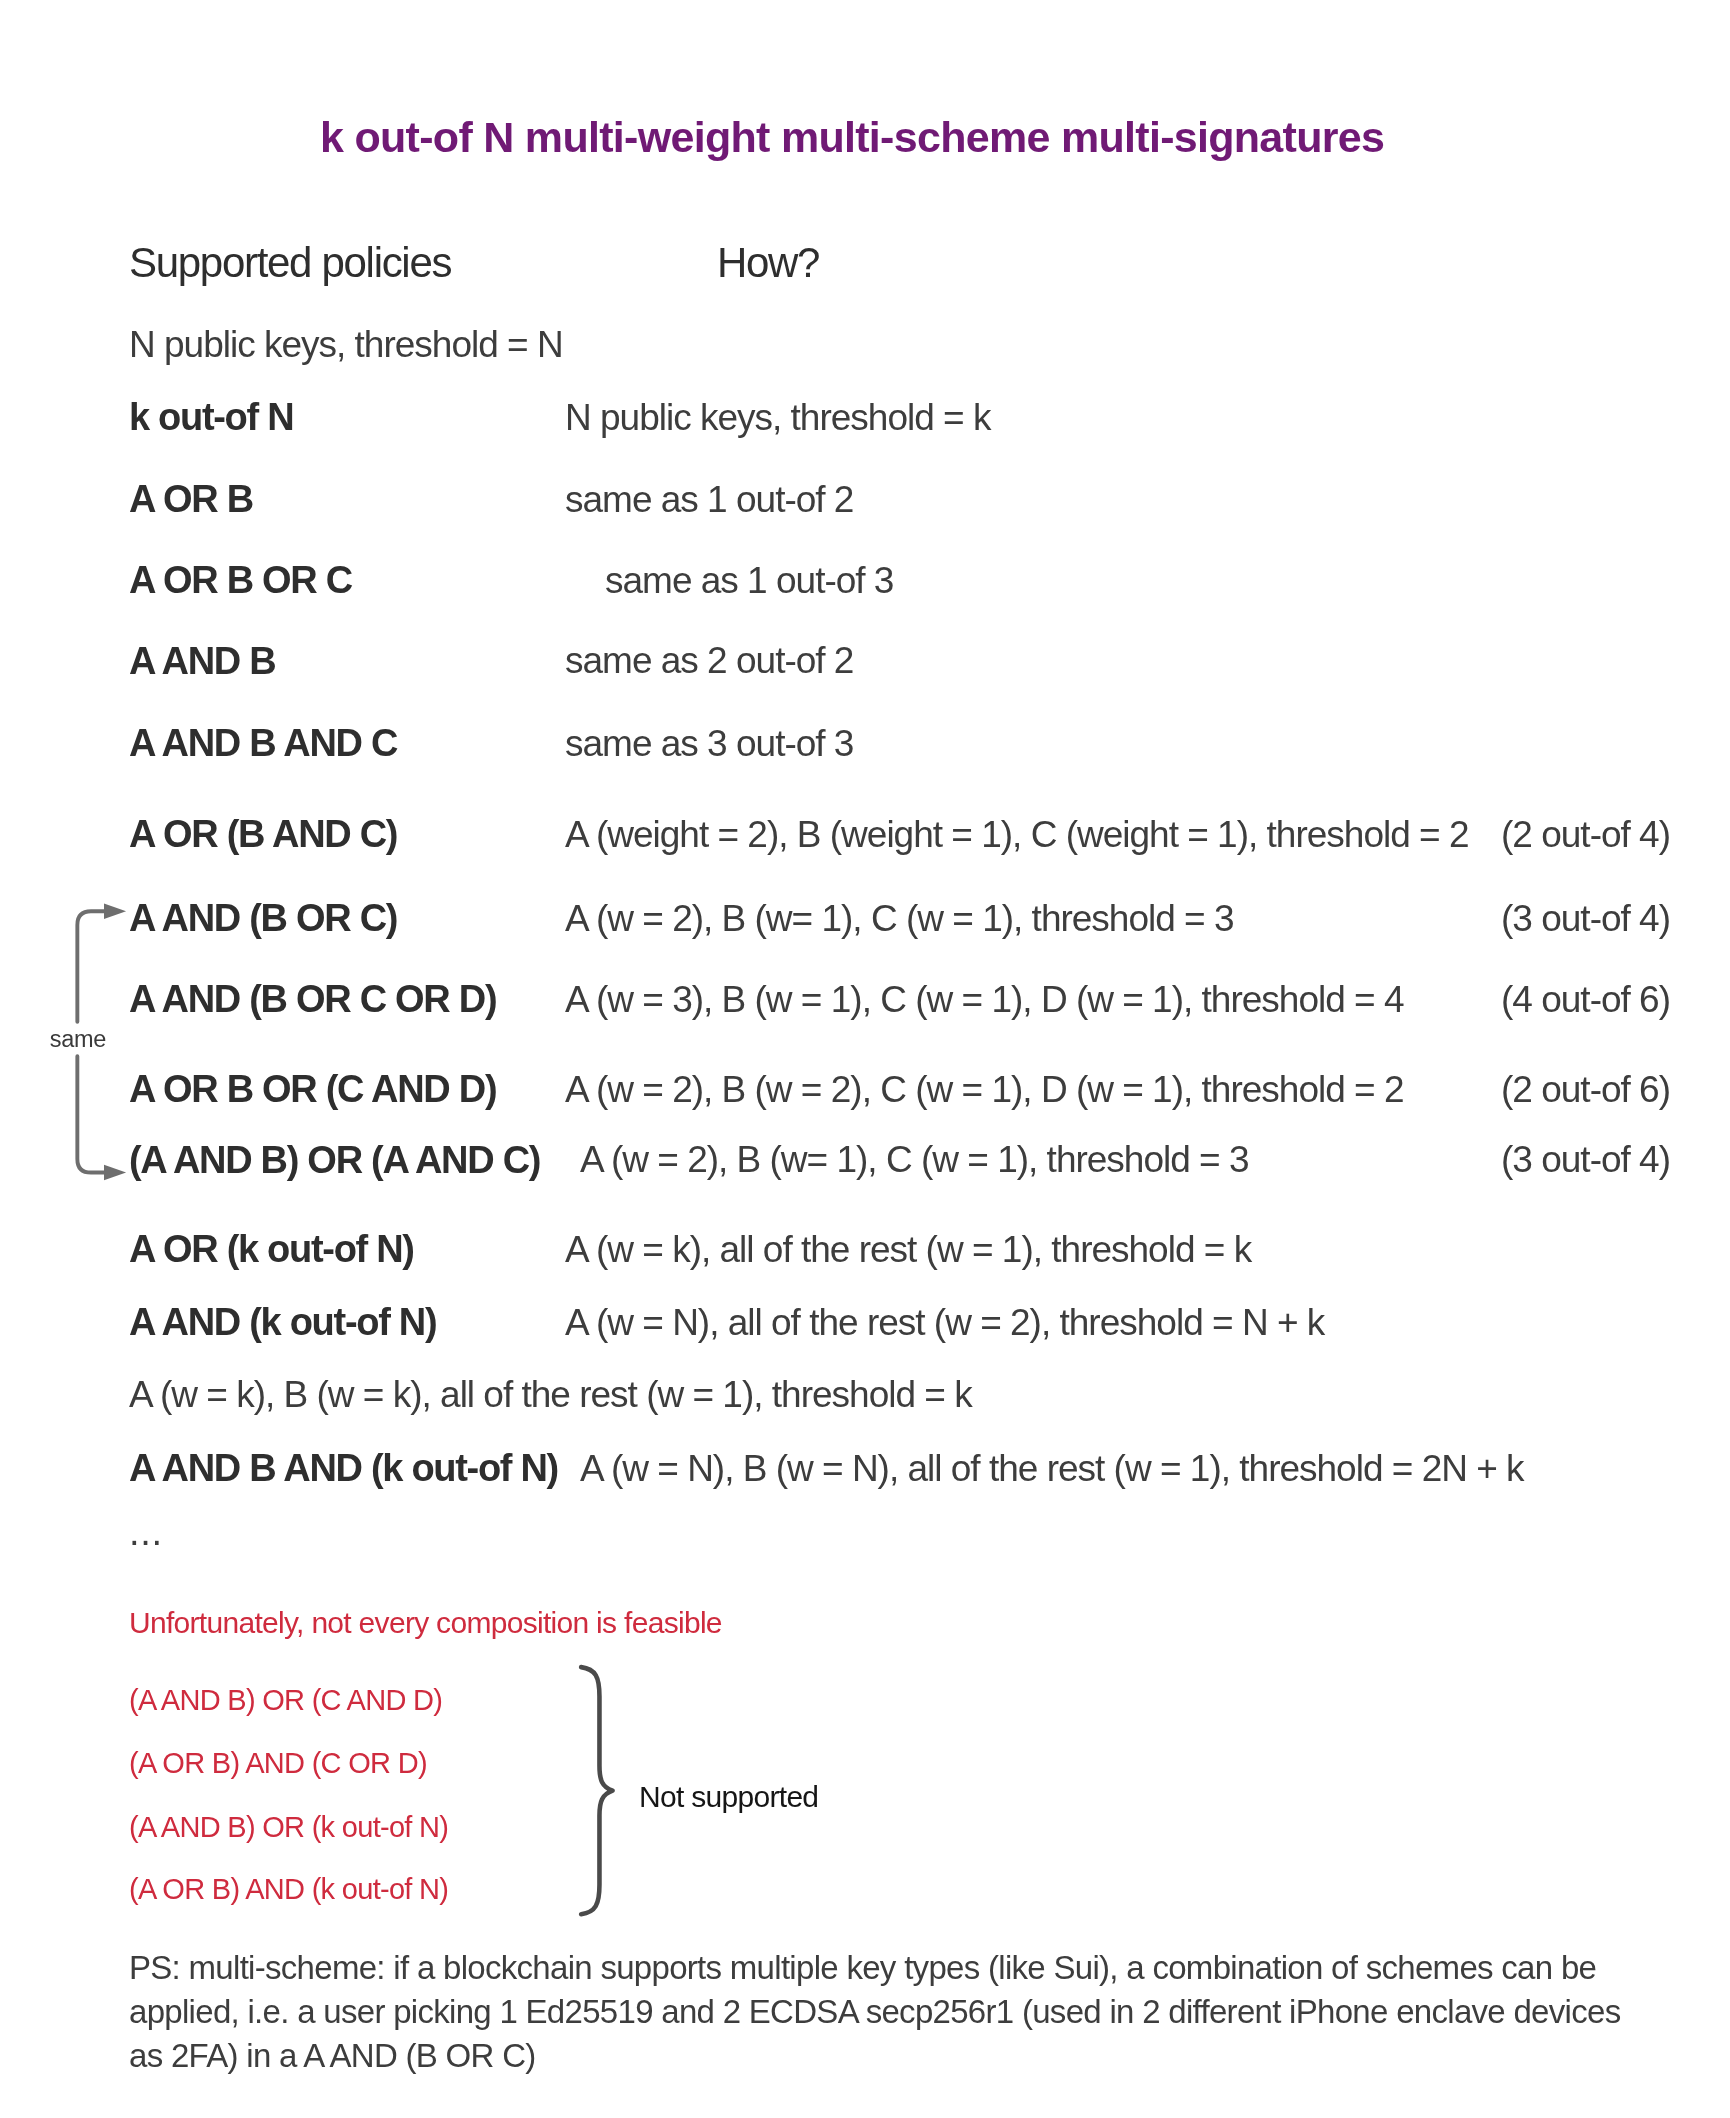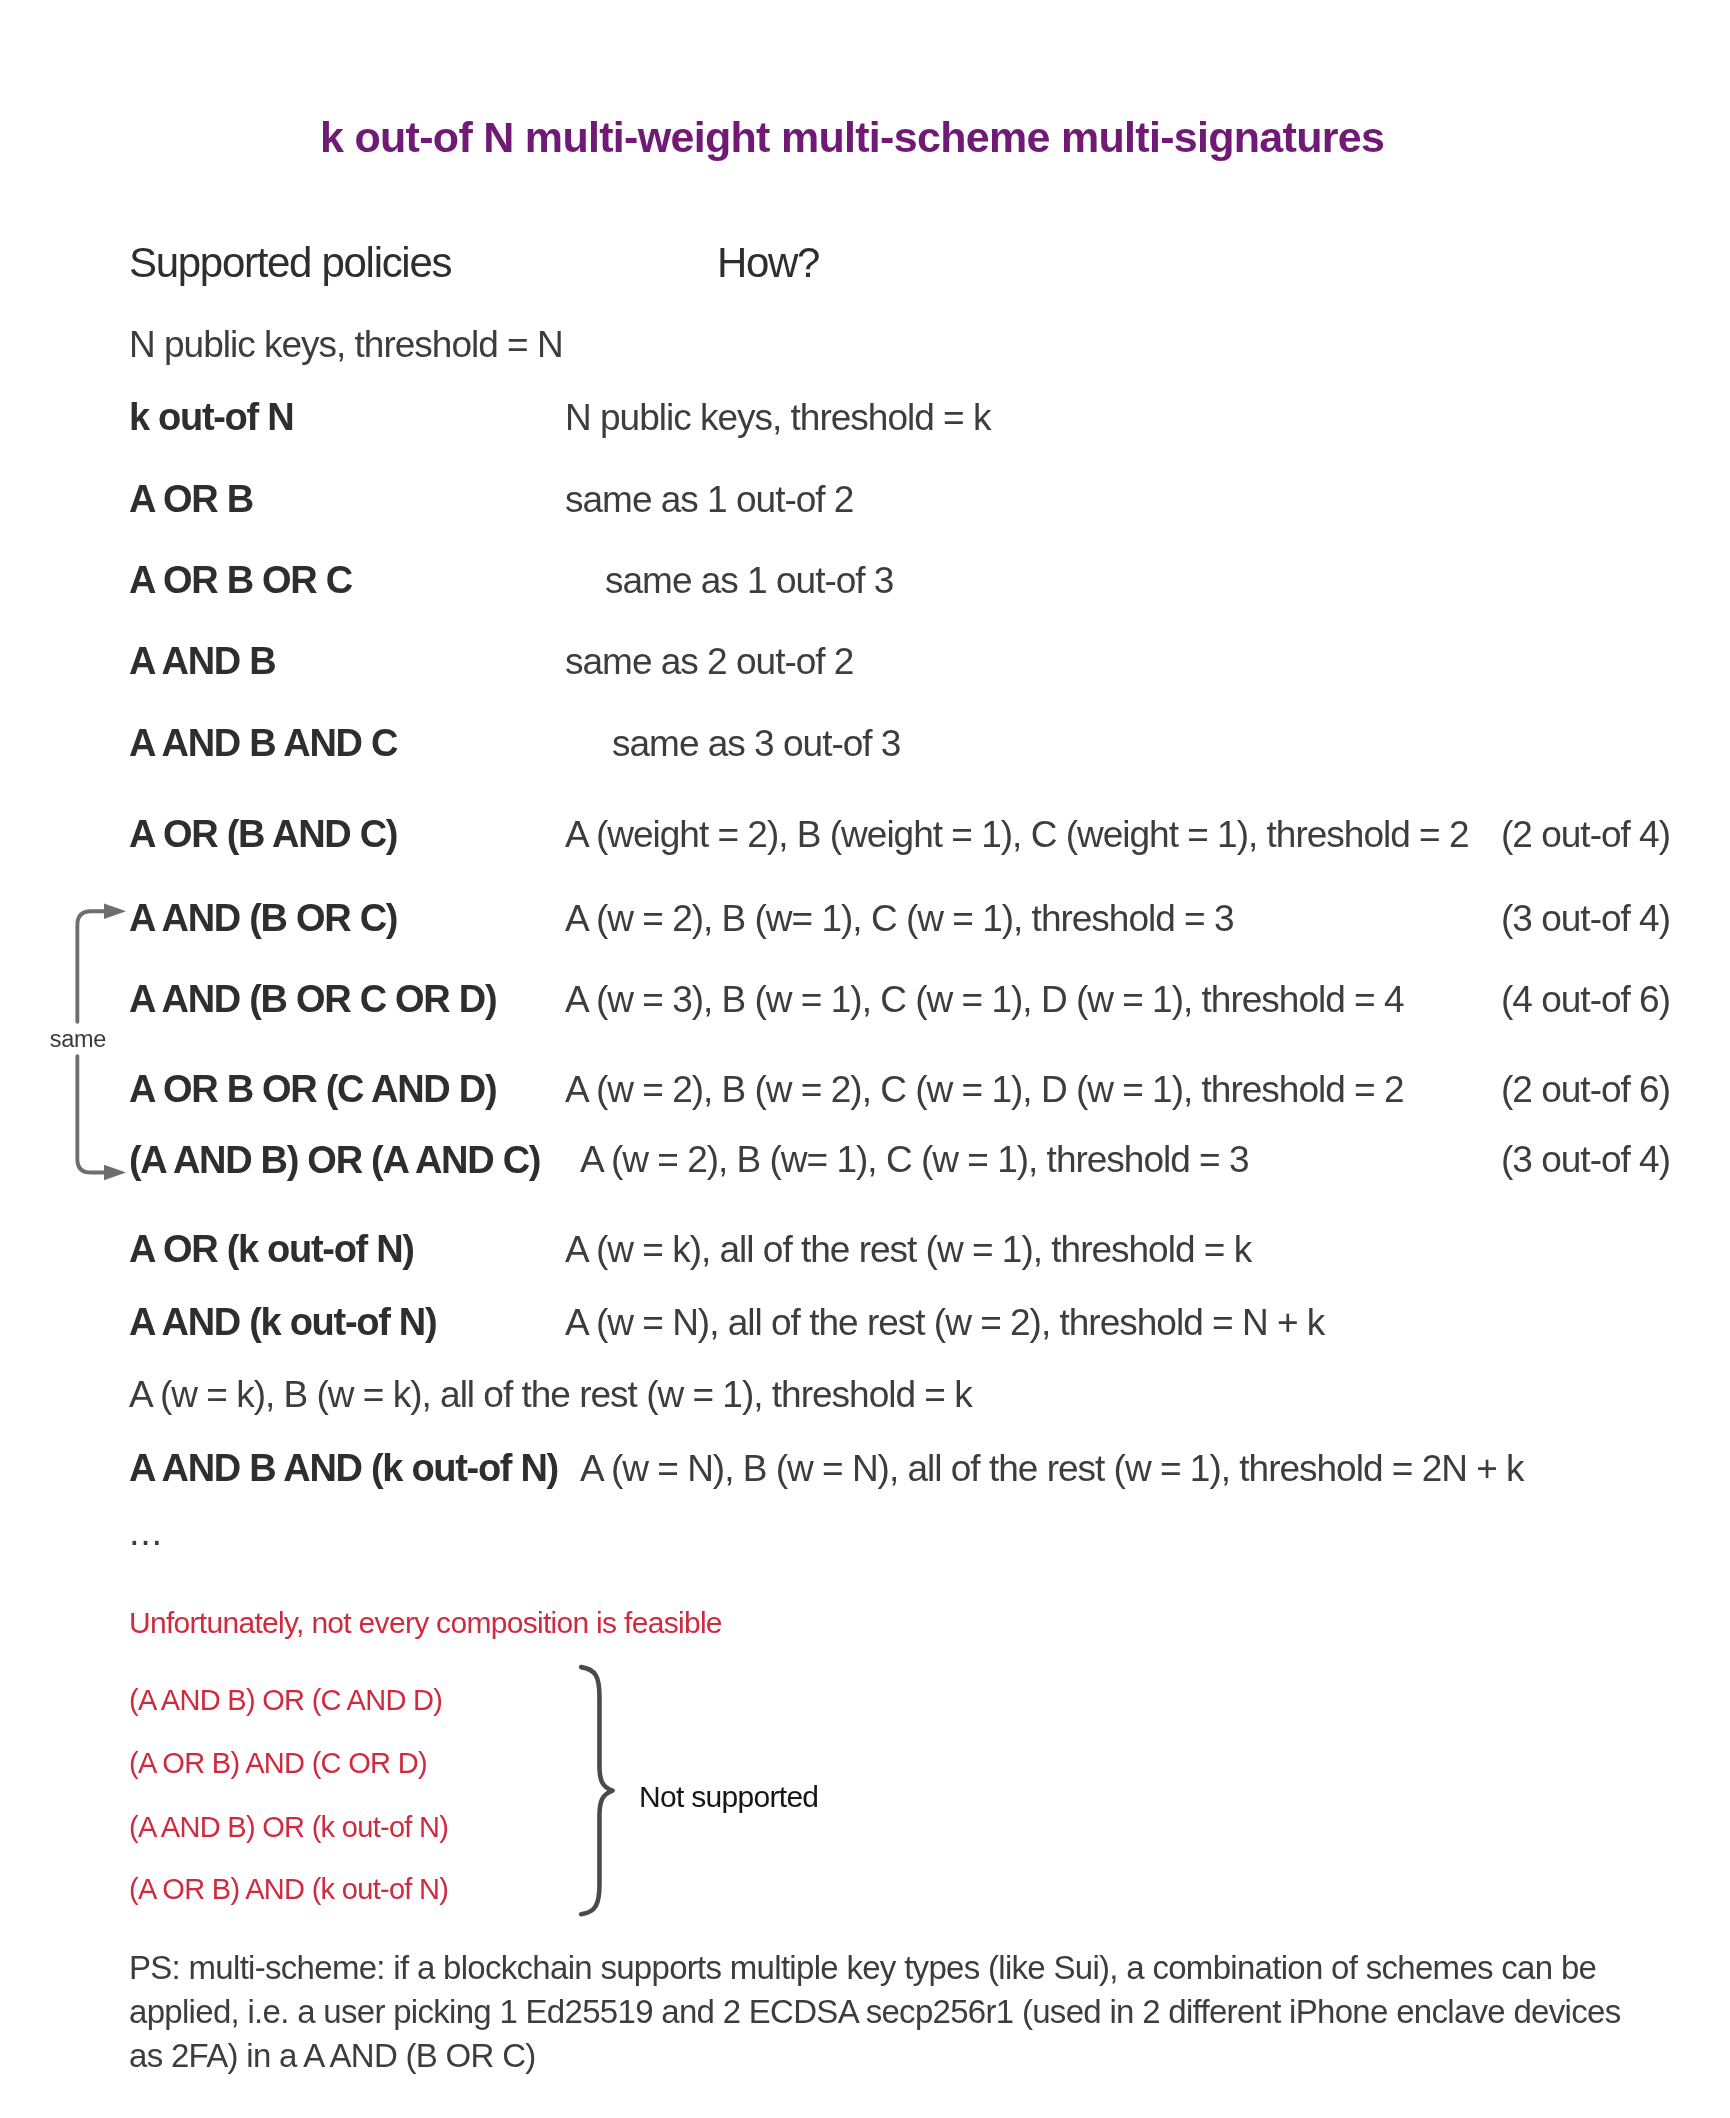--- a/index.html
+++ b/index.html
@@ -85,26 +85,26 @@
   <div class="abs row" style="top:478px;">
     <span class="policy">A OR B</span>
     <span class="how">same as 1 out-of 2</span>
     <span class="note"></span>
   </div>
   <div class="abs row" style="top:559px;gap:40px;">
     <span class="policy">A OR B OR C</span>
     <span class="how">same as 1 out-of 3</span>
     <span class="note"></span>
   </div>
-  <div class="abs row" style="top:640px;">
+  <div class="abs row" style="top:640px;align-items:center;">
     <span class="policy">A AND B</span>
     <span class="how">same as 2 out-of 2</span>
     <span class="note"></span>
   </div>
-  <div class="abs row" style="top:722px;gap:47px;">
+  <div class="abs row" style="top:722px;">
     <span class="policy">A AND B AND C</span>
     <span class="how">same as 3 out-of 3</span>
     <span class="note"></span>
   </div>
   <div class="abs row" style="top:813px;">
     <span class="policy">A OR (B AND C)</span>
     <span class="how">A (weight = 2), B (weight = 1), C (weight = 1), threshold = 2</span>
     <span class="note">(2 out-of 4)</span>
   </div>
   <div class="abs row" style="top:897px;">

